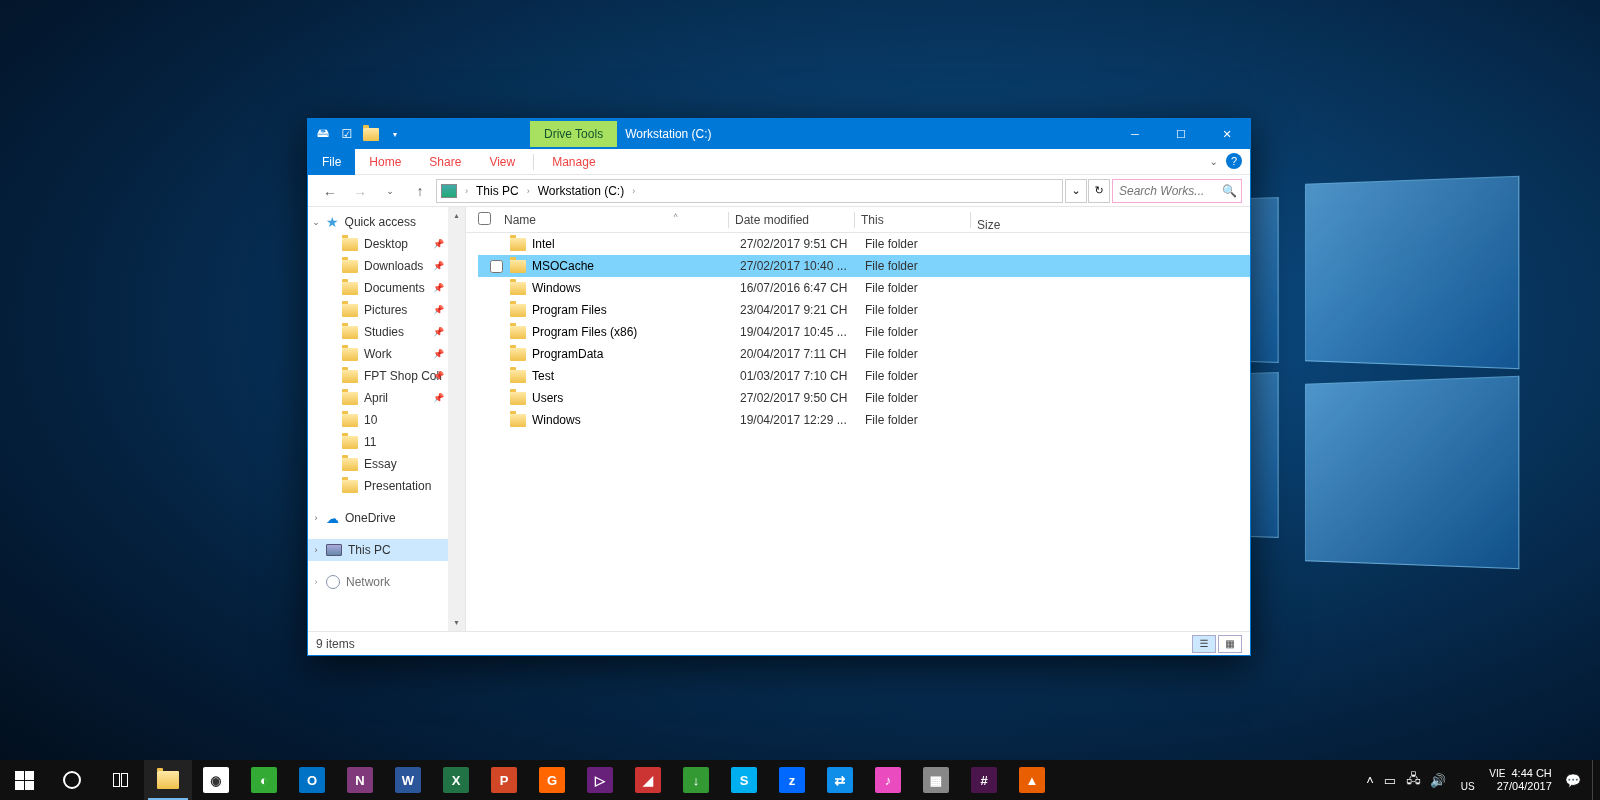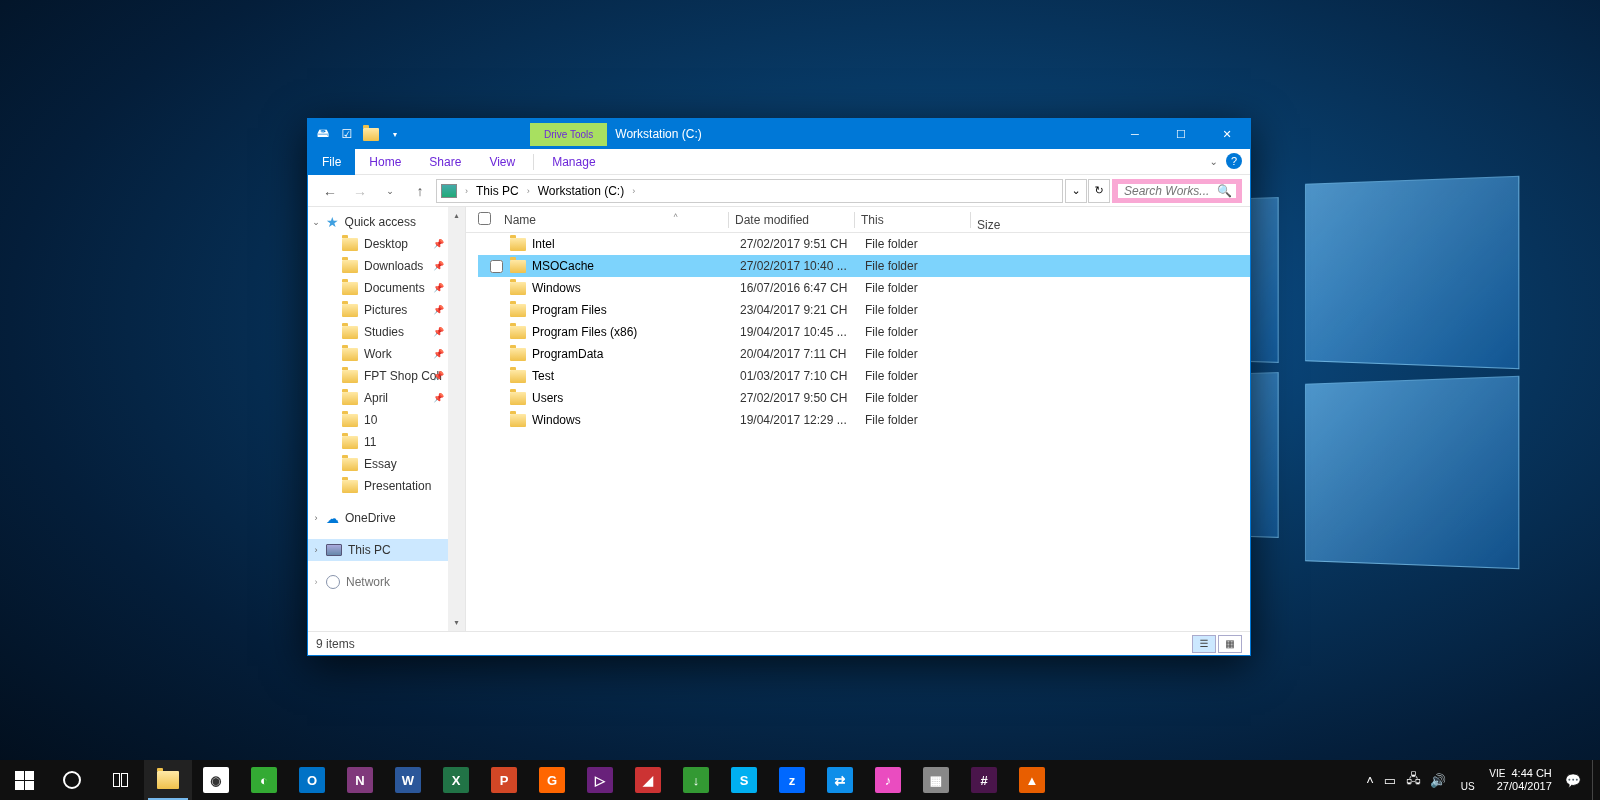--- a/index.html
+++ b/index.html
@@ -11,40 +11,40 @@
 .win-logo .p2 { left:195px; top:0; width:225px; height:185px; }
 .win-logo .p3 { left:0; top:195px; width:180px; height:160px; }
 .win-logo .p4 { left:195px; top:200px; width:225px; height:185px; }
 
 .explorer { position:absolute; left:307px; top:118px; width:944px; height:538px; background:#fff; box-shadow:0 10px 40px rgba(0,0,0,.7); border:1px solid #0078d7; display:flex; flex-direction:column; }
 
 .titlebar { height:30px; background:#0078d7; display:flex; align-items:center; color:#fff; font-size:12px; }
 .titlebar .qat { display:flex; align-items:center; gap:6px; padding:0 6px; }
 .titlebar .qat-icon { width:18px; height:18px; display:flex; align-items:center; justify-content:center; font-size:12px; }
 .titlebar .title { flex:1; text-align:left; padding-left:8px; font-size:12px; }
-.titlebar .ctx-tab { background:#a8e060; color:#6d28d9; padding:6px 14px; font-size:10px; margin-left:120px; }
+.titlebar .ctx-tab { background:#a8e060; color:#14532d; padding:6px 14px; font-size:12px; margin-left:120px; }
 .titlebar .winbtns { display:flex; }
 .titlebar .winbtn { width:46px; height:30px; display:flex; align-items:center; justify-content:center; font-size:11px; cursor:pointer; }
 
 .ribbon { height:26px; background:#fff; display:flex; align-items:center; font-size:12px; border-bottom:1px solid #e6e6e6; position:relative; }
 .ribbon .file { background:#0078d7; color:#fff; padding:0 14px; height:26px; display:flex; align-items:center; }
-.ribbon .tab { padding:0 14px; height:26px; display:flex; align-items:center; color:#6d28d9; cursor:pointer; }
+.ribbon .tab { padding:0 14px; height:26px; display:flex; align-items:center; color:#ef4444; cursor:pointer; }
 .ribbon .helpbtn { position:absolute; right:8px; top:4px; display:flex; gap:8px; align-items:center; color:#0078d7; font-size:12px; }
 .ribbon .chev { font-size:10px; color:#666; }
 
 .navbar { height:32px; display:flex; align-items:center; padding:2px 8px; gap:2px; border-bottom:1px solid #e6e6e6; }
 .navbtn { width:28px; height:26px; display:flex; align-items:center; justify-content:center; color:#555; font-size:14px; cursor:pointer; border-radius:2px; }
 .navbtn.disabled { color:#bbb; }
 .addrbar { flex:1; height:24px; border:1px solid #ccc; display:flex; align-items:center; padding:0 4px; font-size:12px; gap:4px; }
 .addrbar .crumb { padding:0 2px; cursor:pointer; }
 .addrbar .sep { font-size:9px; color:#888; padding:0 2px; }
 .addrbar .monitor-icon { width:16px; height:14px; background:linear-gradient(#4aa,#2a7); border:1px solid #888; margin-right:2px; }
 .addr-end { display:flex; align-items:center; gap:1px; }
 .addr-end .ddbtn, .addr-end .refresh { width:22px; height:24px; display:flex; align-items:center; justify-content:center; border:1px solid #ccc; font-size:11px; cursor:pointer; }
-.searchbox { width:130px; height:24px; border:6px solid #f9a8d4; position:relative; display:flex; align-items:center; }
+.searchbox { width:130px; height:24px; border:1px solid #f9a8d4; position:relative; display:flex; align-items:center; }
 .searchbox input { border:none; outline:none; font-size:12px; width:100%; padding:0 20px 0 6px; color:#888; font-style:italic; }
 .searchbox .sicon { position:absolute; right:4px; font-size:12px; color:#888; }
 
 .body { flex:1; display:flex; overflow:hidden; }
 .nav { width:158px; border-right:1px solid #e6e6e6; overflow-y:auto; position:relative; font-size:12px; padding:4px 0; }
 .nav-scroll { position:absolute; right:0; top:0; width:17px; height:100%; background:#f0f0f0; display:flex; flex-direction:column; }
 .nav-scroll .arr { height:17px; display:flex; align-items:center; justify-content:center; font-size:8px; background:#f0f0f0; color:#666; cursor:pointer; }
 .nav-scroll .track { flex:1; }
 .nav-item { display:flex; align-items:center; height:22px; padding-left:18px; gap:6px; cursor:pointer; color:#333; position:relative; }
 .nav-item.selected { background:#cce8ff; }

